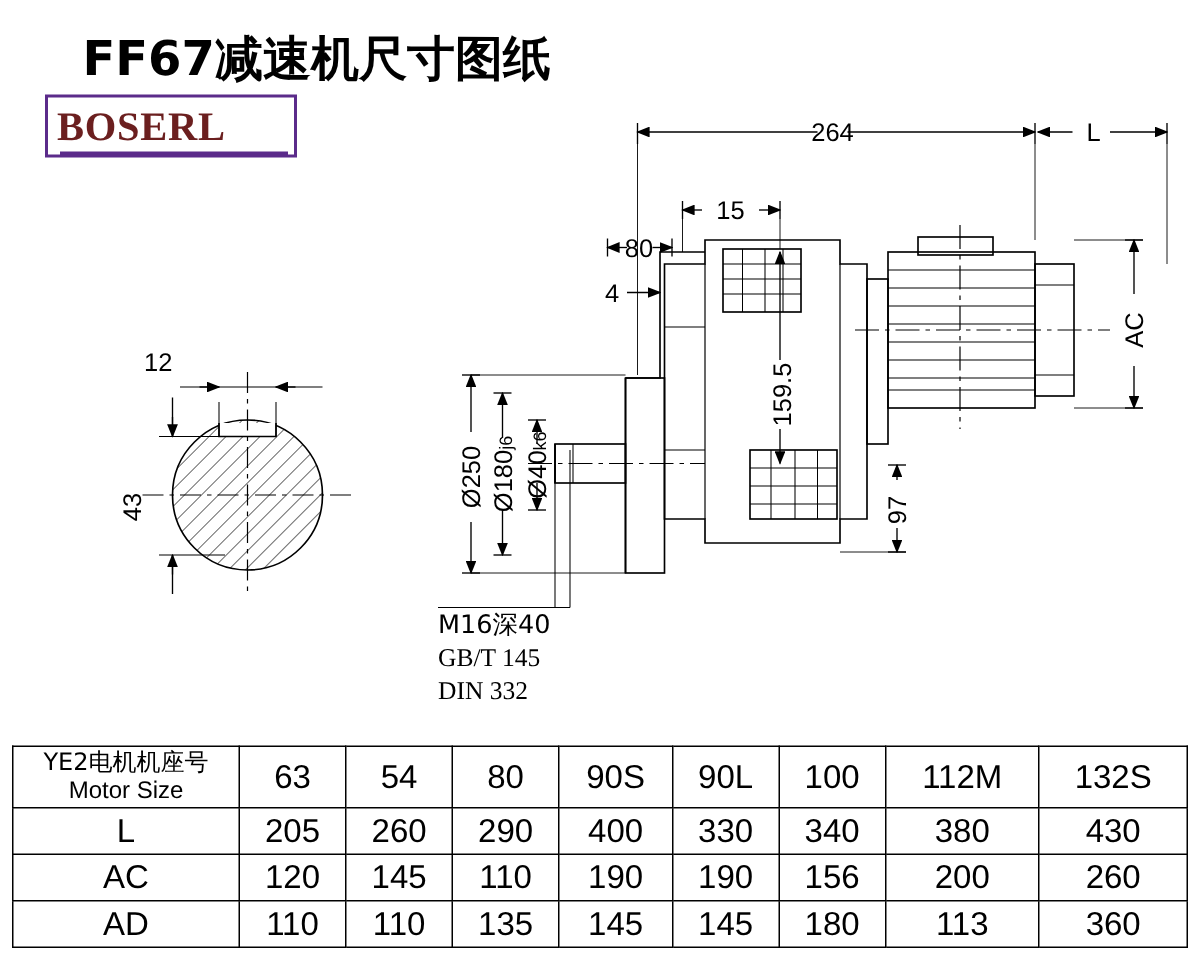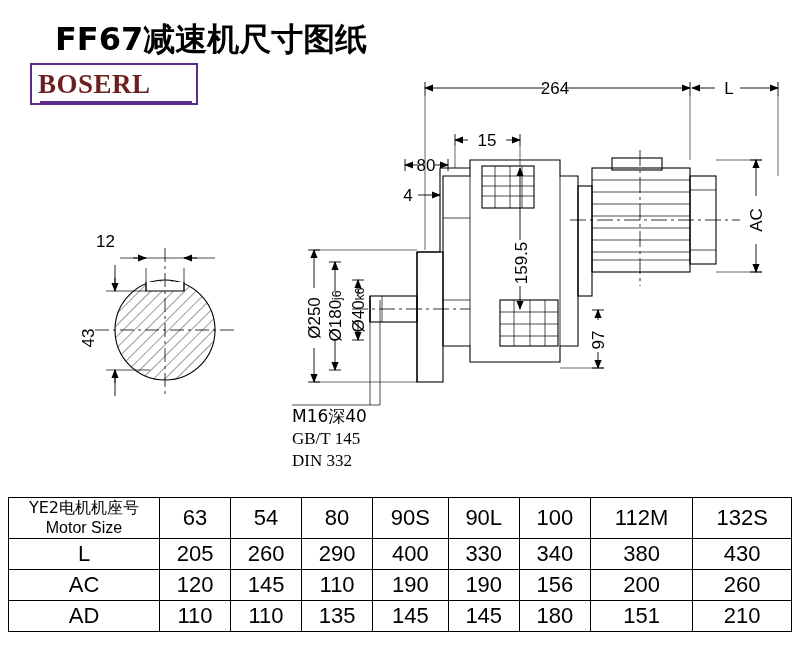--- a/index.html
+++ b/index.html
@@ -280,17 +280,17 @@
       <td>260</td>
     </tr>
     <tr>
       <td class="label">AD</td>
       <td>110</td>
       <td>110</td>
       <td>135</td>
       <td>145</td>
       <td>145</td>
       <td>180</td>
-      <td>151</td>
-      <td>210</td>
+      <td>113</td>
+      <td>360</td>
     </tr>
   </tbody>
 </table>
 
 </body></html>

